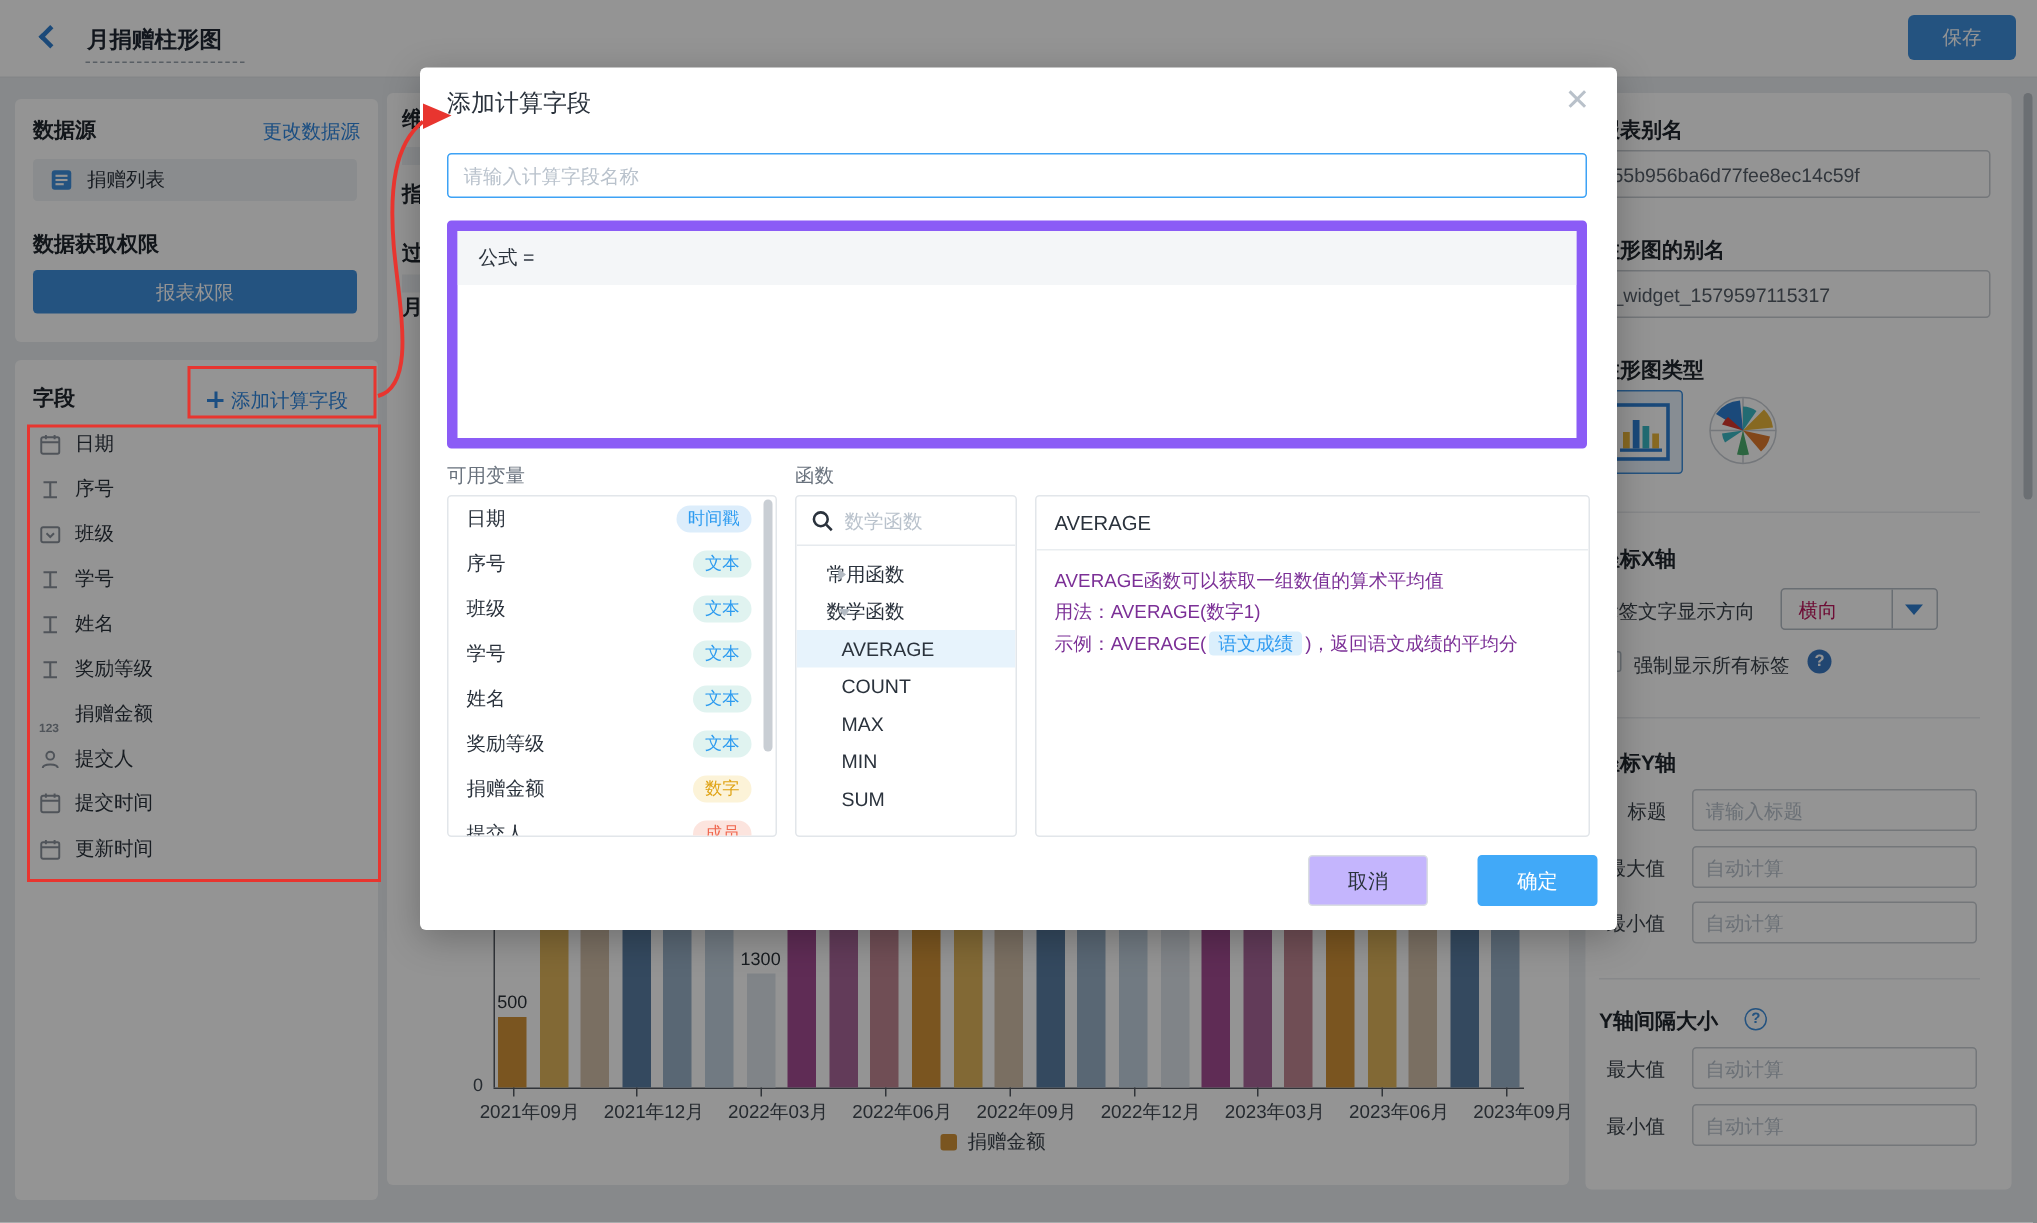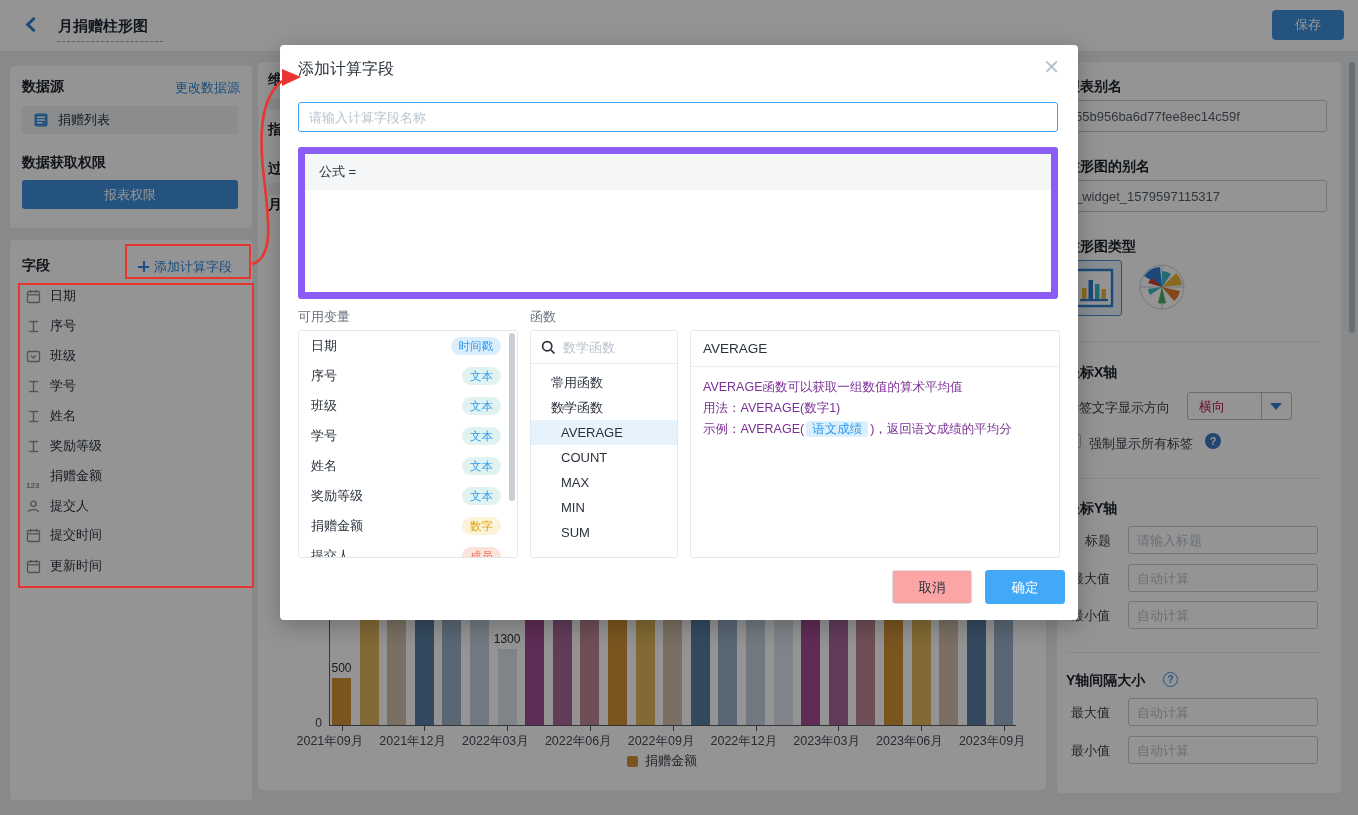--- a/index.html
+++ b/index.html
@@ -32,21 +32,21 @@
   .plus-ic:before { left:5px; top:0; width:1.5px; height:11px; }
   .plus-ic:after { left:0; top:5px; width:11px; height:1.5px; }
 
   
   .clip-label { position:absolute; font-size:14px; font-weight:bold; color:#20262e; }
   .gray-strip { position:absolute; left:10px; width:60px; height:12px; background:#eef1f4; }
   .axis { position:absolute; background:#555b63; }
   .bar { position:absolute; }
   .bar-val { position:absolute; font-size:12px; color:#2a3138; text-align:center; width:40px; }
   .x-tick { position:absolute; width:1px; height:6px; background:#555b63; top:663px; }
-  .x-lab { position:absolute; top:671px; width:90px; text-align:left; font-size:12.5px; color:#434b54; }
+  .x-lab { position:absolute; top:671px; width:90px; text-align:right; font-size:12.5px; color:#434b54; }
   .legend { position:absolute; left:369px; top:690px; display:flex; align-items:center; gap:7px; font-size:13px; color:#3a424a; }
   .legend-sq { width:11px; height:11px; border-radius:2px; }
   .y-zero { position:absolute; left:40px; top:654px; width:24px; text-align:right; font-size:12px; color:#434b54; }
 
   
   .rp-label { position:absolute; font-size:14px; font-weight:bold; color:#20262e; }
   .rp-input { position:absolute; height:32px; border:1px solid #c8cdd3; border-radius:3px; background:#fff; font-size:13px; color:#555e68; padding:0 8px; font-family:"Liberation Sans",sans-serif; }
   .rp-small-input { position:absolute; height:28px; width:190px; border:1px solid #c8cdd3; border-radius:3px; background:#fff; font-size:13px; padding:0 8px; color:#3a424a; font-family:"Liberation Sans",sans-serif; }
   .rp-small-input::placeholder, .rp-input::placeholder { color:#b9c2cc; }
   .rp-text { position:absolute; font-size:13px; color:#3a424a; }
@@ -95,21 +95,21 @@
   .caret { position:absolute; left:8px; top:9px; width:0; height:0; }
   .caret.right { border-top:4px solid transparent; border-bottom:4px solid transparent; border-left:5px solid #b4bbc3; }
   .caret.down { border-left:4px solid transparent; border-right:4px solid transparent; border-top:5px solid #b4bbc3; top:11px; }
   .fn-group span { margin-left:20px; }
   .fn-item { height:25px; line-height:25px; font-size:13px; color:#2a323c; padding-left:30px; cursor:pointer; }
   .fn-item.selected { background:#e7f3fc; }
   .doc-title { height:36px; line-height:36px; padding-left:12px; font-size:13.5px; color:#2a323c; border-bottom:1px solid #e9edf0; }
   .doc-body { padding:10px 12px; font-size:12.5px; line-height:21px; color:#7b2f96; }
   .doc-tag { background:#dbeffc; color:#2e9af0; border-radius:3px; padding:1px 6px; margin:0 2px; }
   .m-btn { position:absolute; top:525px; width:80px; height:34px; border-radius:3px; font-size:13.5px; text-align:center; line-height:34px; cursor:pointer; }
-  .btn-cancel { left:612px; background:#fca5a5; border:1px solid #d9dde2; color:#2a323c; }
+  .btn-cancel { left:592px; background:#c4b5fd; border:1px solid #d9dde2; color:#2a323c; }
   .btn-ok { left:705px; background:#41a9f8; border:1px solid #41a9f8; color:#fff; }
 
   
   .anno { position:absolute; border:2px solid #e8352f; z-index:40; pointer-events:none; }
   #anno-svg { position:absolute; left:0; top:0; width:1358px; height:815px; z-index:41; pointer-events:none; }
 </style>
 </head>
 <body>
 
 <div id="app">

